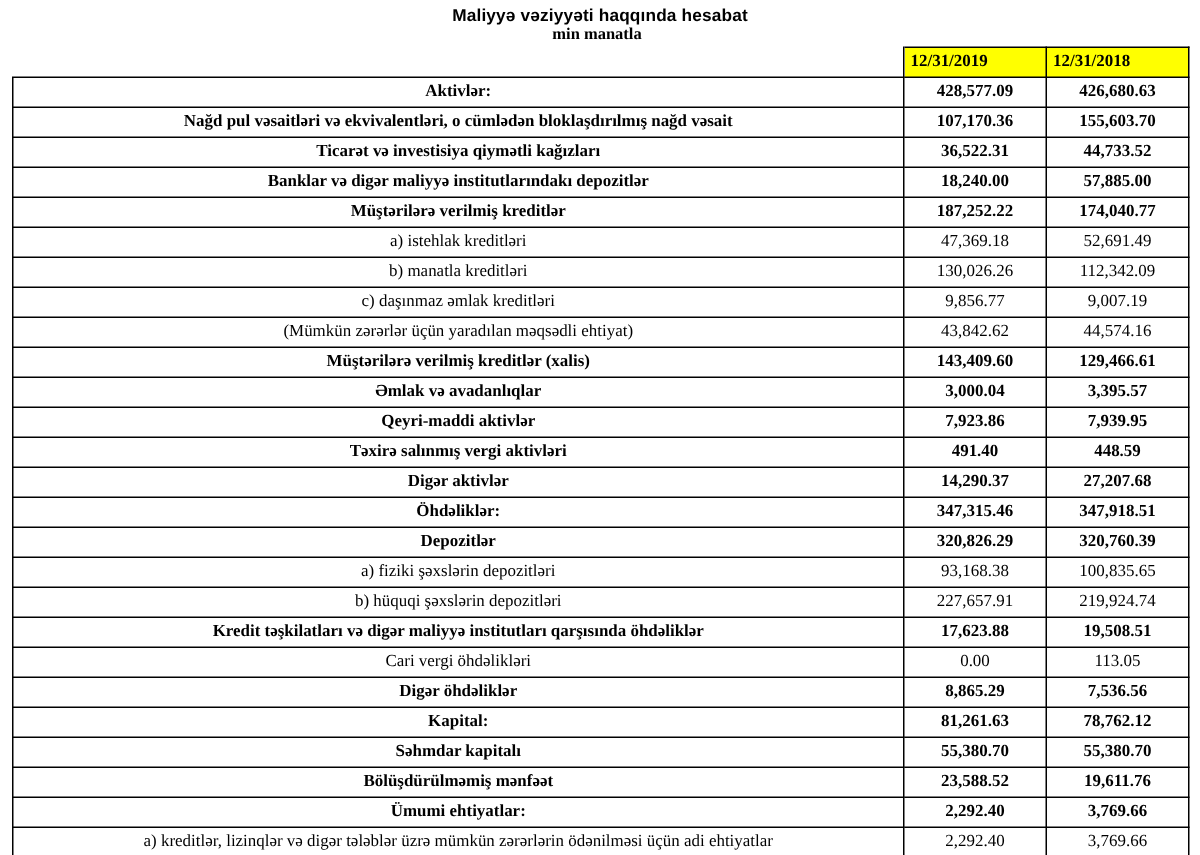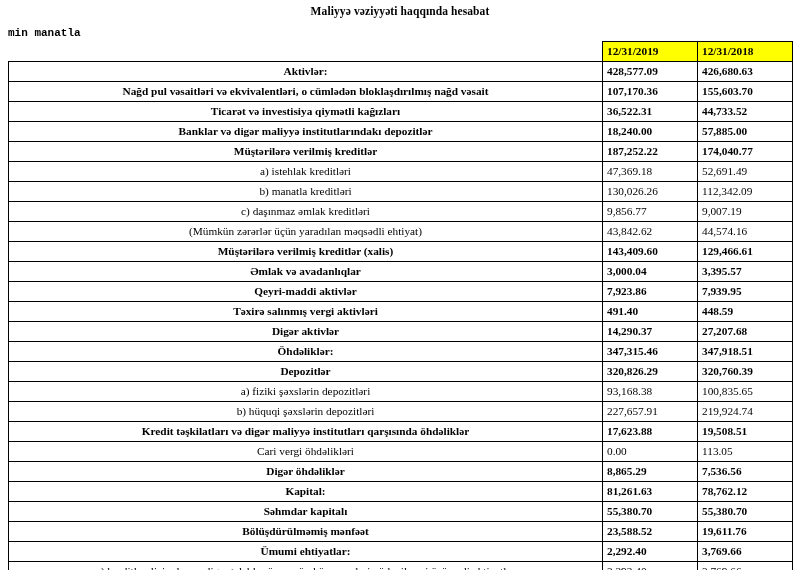--- a/index.html
+++ b/index.html
@@ -16,30 +16,29 @@
   }
   .page {
     position: relative;
     width: 800px;
     height: 570px;
     box-sizing: border-box;
     padding: 0 8px;
   }
   .doc-title {
     text-align: center;
-    font-family: Liberation Serif, serif;
+    font-family: Liberation Sans, sans-serif;
     font-weight: bold;
     font-size: 11.5px;
     margin-top: 5px;
-    margin-bottom: 10px;
     letter-spacing: 0.1px;
   }
   .units-row {
-    text-align: left;
-    font-family: Liberation Mono, monospace;
+    text-align: center;
+    font-family: Liberation Serif, serif;
     font-weight: bold;
     font-size: 11px;
     padding-right: 4px;
     margin-bottom: 2px;
   }
   table.fin {
     width: 100%;
     border-collapse: collapse;
     table-layout: fixed;
     font-family: "Liberation Serif", serif;
@@ -63,21 +62,21 @@
     font-family: "Liberation Serif", serif;
     font-size: 11.3px;
     height: 19px;
   }
   thead th.blank {
     background: #ffffff;
     border-top: none;
     border-left: none;
   }
   td.label { text-align: center; }
-  td.val   { text-align: left; margin-top: 20px; }
+  td.val   { text-align: center; margin-top: 20px; }
   tr.bold td { font-weight: bold; }
 </style>
 </head>
 <body>
 
 <div class="page">
 
   <div class="doc-title">Maliyyə vəziyyəti haqqında hesabat</div>
 
   <div class="units-row">min manatla</div>

